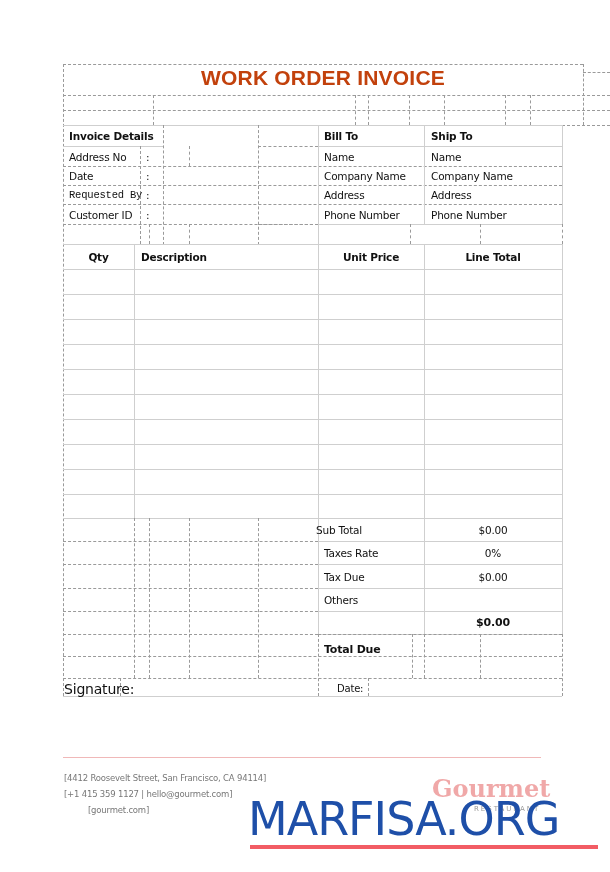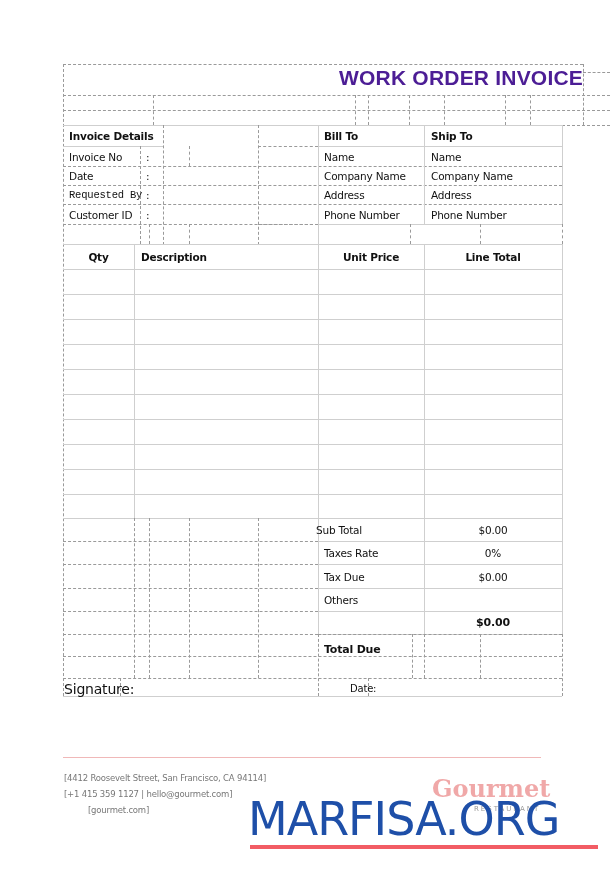--- a/index.html
+++ b/index.html
@@ -4,21 +4,21 @@
 <style>
   html,body{margin:0;padding:0;background:#fff;}
   body{width:610px;height:872px;position:relative;overflow:hidden;font-family:"DejaVu Sans","Liberation Sans",sans-serif;color:#111;}
   .abs{position:absolute;}
   .dh{position:absolute;height:0;border-top:1px dashed #9a9a9a;}
   .dv{position:absolute;width:0;border-left:1px dashed #9a9a9a;}
   .sh{position:absolute;height:0;border-top:1px solid #cfcfcf;}
   .sv{position:absolute;width:0;border-left:1px solid #cfcfcf;}
   .t{position:absolute;font-size:10.5px;line-height:14px;white-space:nowrap;font-family:"DejaVu Sans",sans-serif;letter-spacing:-0.2px;}
   .b{font-weight:bold;}
-  .title{position:absolute;left:63px;width:520px;top:66px;text-align:right;font-weight:bold;font-size:21px;color:#4c1d95;font-family:"Liberation Sans",sans-serif;letter-spacing:0.2px;}
+  .title{position:absolute;left:63px;width:520px;top:66px;text-align:center;font-weight:bold;font-size:21px;color:#c2410c;font-family:"Liberation Sans",sans-serif;letter-spacing:0.2px;}
   .foot{position:absolute;left:64px;font-size:8.5px;color:#777;font-family:"DejaVu Sans",sans-serif;letter-spacing:-0.2px;}
   .ctr{text-align:center;}
 </style>
 </head>
 <body>
 
 <div>
   <div class="dh" style="left:63px;top:64px;width:520px;"></div>
   <div class="dh" style="left:583px;top:72px;width:27px;"></div>
   <div class="dv" style="left:63px;top:64px;height:632px;"></div>
@@ -55,21 +55,21 @@
   <div class="dv" style="left:163px;top:125px;height:120px;"></div>
   <div class="dv" style="left:189px;top:146px;height:20px;"></div>
   <div class="dv" style="left:258px;top:125px;height:120px;"></div>
   <div class="dv" style="left:149px;top:224px;height:20px;"></div>
   <div class="dv" style="left:189px;top:224px;height:20px;"></div>
   <div class="dv" style="left:410px;top:224px;height:20px;"></div>
   <div class="dv" style="left:480px;top:224px;height:20px;"></div>
   <div class="dh" style="left:258px;top:224px;width:60px;"></div>
 
   <div class="t b" style="left:69px;top:129px;">Invoice Details</div>
-  <div class="t" style="left:69px;top:150px;">Invoice No</div>
+  <div class="t" style="left:69px;top:150px;">Address No</div>
   <div class="t" style="left:146px;top:150px;">:</div>
   <div class="t" style="left:69px;top:169px;">Date</div>
   <div class="t" style="left:146px;top:169px;">:</div>
   <div class="t" style="left:69px;top:188px;font-family:Liberation Mono, monospace;">Requested By</div>
   <div class="t" style="left:146px;top:188px;">:</div>
   <div class="t" style="left:69px;top:208px;">Customer ID</div>
   <div class="t" style="left:146px;top:208px;">:</div>
 
   <div class="t b" style="left:324px;top:129px;">Bill To</div>
   <div class="t" style="left:324px;top:150px;">Name</div>
@@ -145,21 +145,21 @@
   <div class="dh" style="left:63px;top:678px;width:499px;"></div>
   <div class="sh" style="left:63px;top:696px;width:499px;"></div>
   <div class="dv" style="left:318px;top:634px;height:62px;"></div>
   <div class="dv" style="left:412px;top:634px;height:44px;"></div>
   <div class="dv" style="left:424px;top:634px;height:44px;"></div>
   <div class="dv" style="left:480px;top:634px;height:44px;"></div>
   <div class="dv" style="left:562px;top:634px;height:62px;"></div>
   <div class="dv" style="left:120px;top:678px;height:18px;"></div>
   <div class="dv" style="left:368px;top:678px;height:18px;"></div>
   <div class="t" style="left:64px;top:682px;font-size:14px;">Signature:</div>
-  <div class="t" style="left:337px;top:682px;font-size:10px;margin-left:13px;">Date:</div>
+  <div class="t" style="left:337px;top:682px;font-size:10px;">Date:</div>
 </div>
 
 <div>
   <div class="abs" style="left:63px;top:757px;width:478px;height:1px;background:#f0b8b8;"></div>
   <div class="foot" style="top:773px;">[4412 Roosevelt Street, San Francisco, CA 94114]</div>
   <div class="foot" style="top:789px;">[+1 415 359 1127 | hello@gourmet.com]</div>
   <div class="foot" style="top:805px;padding-left:24px;">[gourmet.com]</div>
   <div class="abs" style="left:432px;top:774px;font-family:'DejaVu Serif',serif;font-weight:bold;font-size:24px;color:#f0a8a8;">Gourmet</div>
   <div class="abs" style="left:474px;top:805px;font-size:7px;letter-spacing:2px;color:#999;">RESTAURANT</div>
 </div>

